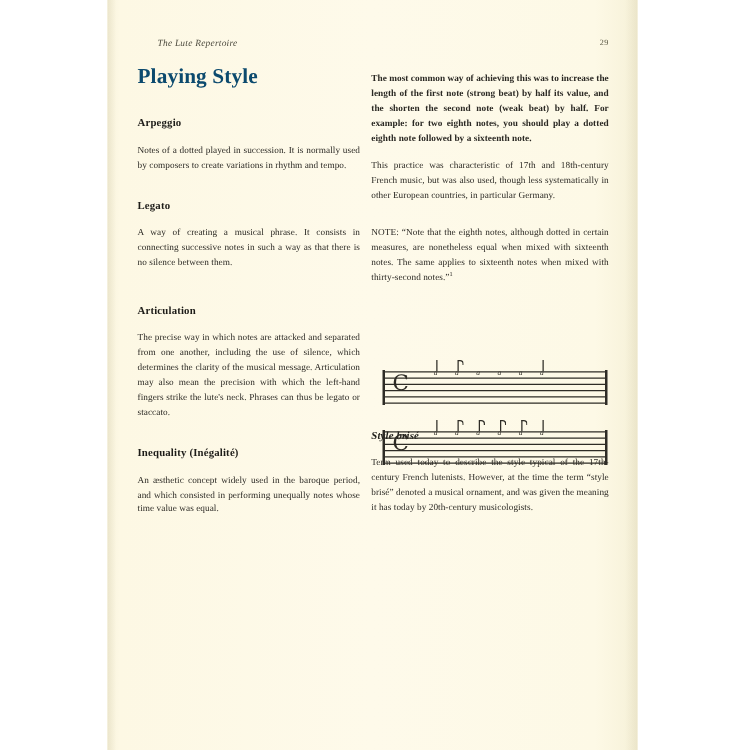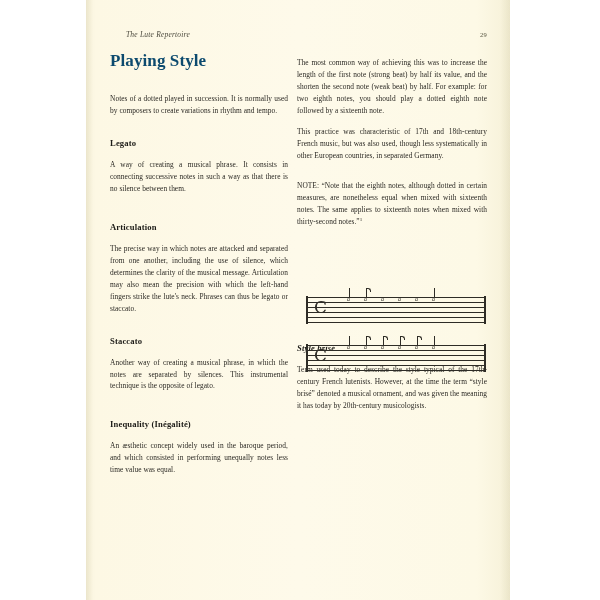--- a/index.html
+++ b/index.html
@@ -100,21 +100,21 @@
   }
 
   p.body {
     font-size: 7.4px;
     line-height: 1.62;
     margin: 0 0 18px 0;
     text-align: justify;
     color: #2a2823;
     letter-spacing: .05px;
   }
-  p.body.tight { margin-bottom: 9px; }
+  p.body.tight { margin-bottom: 9px; font-weight: bold; }
   p.body:last-child { margin-bottom: 0; }
 
   .sec-block { margin-bottom: 21px; }
   .sec-block.gap-lg { margin-bottom: 27px; }
   .nb { font-weight: normal; }
   sup.fn {
     font-size: 5px;
     vertical-align: super;
     line-height: 0;
   }
@@ -218,49 +218,46 @@
 <div id="runhead">
   <div class="rh-title">The Lute Repertoire</div>
   <div class="rh-folio">29</div>
 </div>
 
 <div id="col-left">
 
   <h1 class="doc-title">Playing Style</h1>
 
   <div class="sec-block">
+    <h2 class="sec-head">Arpeggio</h2>
     <p class="body">Notes of a dotted played in succession. It is normally used by composers to create variations in rhythm and tempo.</p>
   </div>
 
   <div class="sec-block gap-lg">
     <h2 class="sec-head">Legato</h2>
     <p class="body">A way of creating a musical phrase. It consists in connecting successive notes in such a way as that there is no silence between them.</p>
   </div>
 
   <div class="sec-block">
     <h2 class="sec-head">Articulation</h2>
     <p class="body">The precise way in which notes are attacked and separated from one another, including the use of silence, which determines the clarity of the musical message. Articulation may also mean the precision with which the left-hand fingers strike the lute's neck. Phrases can thus be legato or staccato.</p>
   </div>
 
-  <div class="sec-block gap-lg">
-    <h2 class="sec-head">Staccato</h2>
-    <p class="body">Another way of creating a musical phrase, in which the notes are separated by silences. This instrumental technique is the opposite of legato.</p>
-  </div>
 
   <div class="sec-block">
     <h2 class="sec-head">Inequality (Inégalité)</h2>
-    <p class="body">An æsthetic concept widely used in the baroque period, and which consisted in performing unequally notes less time value was equal.</p>
+    <p class="body">An æsthetic concept widely used in the baroque period, and which consisted in performing unequally notes whose time value was equal.</p>
   </div>
 
 </div>
 
 <div id="col-right">
 
   <p class="body tight">The most common way of achieving this was to increase the length of the first note (strong beat) by half its value, and the shorten the second note (weak beat) by half. For example: for two eighth notes, you should play a dotted eighth note followed by a sixteenth note.</p>
-  <p class="body">This practice was characteristic of 17th and 18th-century French music, but was also used, though less systematically in other European countries, in separated Germany.</p>
+  <p class="body">This practice was characteristic of 17th and 18th-century French music, but was also used, though less systematically in other European countries, in particular Germany.</p>
 
   <p class="body"><span class="nb">NOTE:</span> <span>“Note that the eighth notes, although dotted in certain measures, are nonetheless equal when mixed with sixteenth notes. The same applies to sixteenth notes when mixed with thirty-second notes.”</span><sup class="fn">1</sup></p>
 
   <div style="height:97px"></div>
 
   <div class="sec-block">
     <h2 class="sec-head italic">Style brisé</h2>
     <p class="body">Term used today to describe the style typical of the 17th-century French lutenists. However, at the time the term “style brisé” denoted a musical ornament, and was given the meaning it has today by 20th-century musicologists.</p>
   </div>
 

